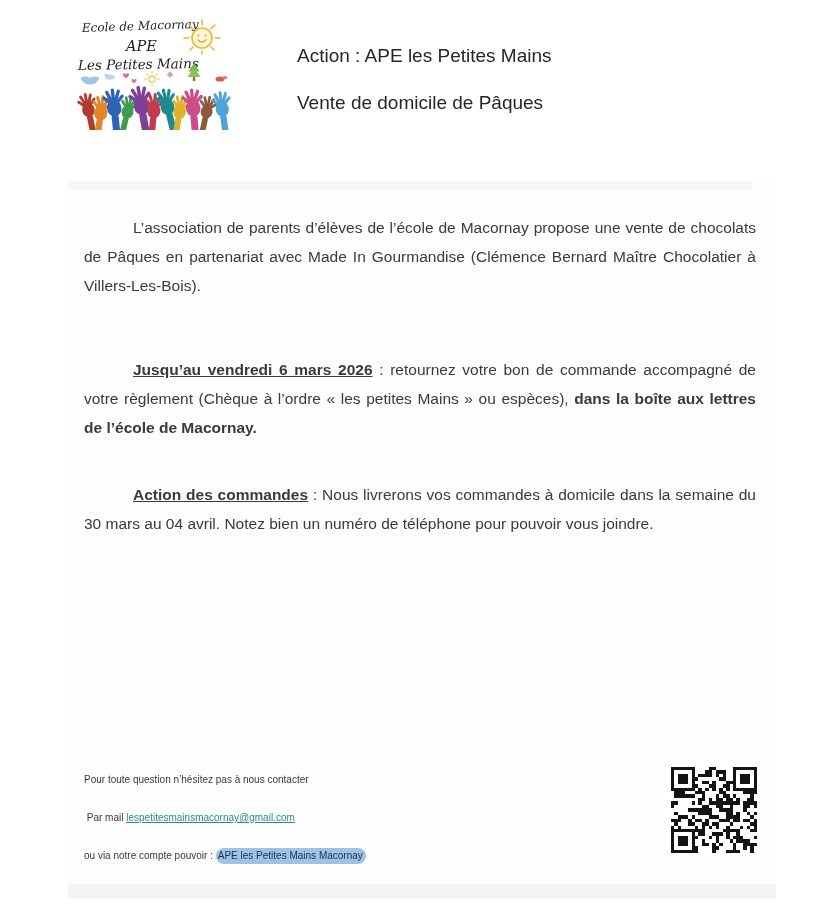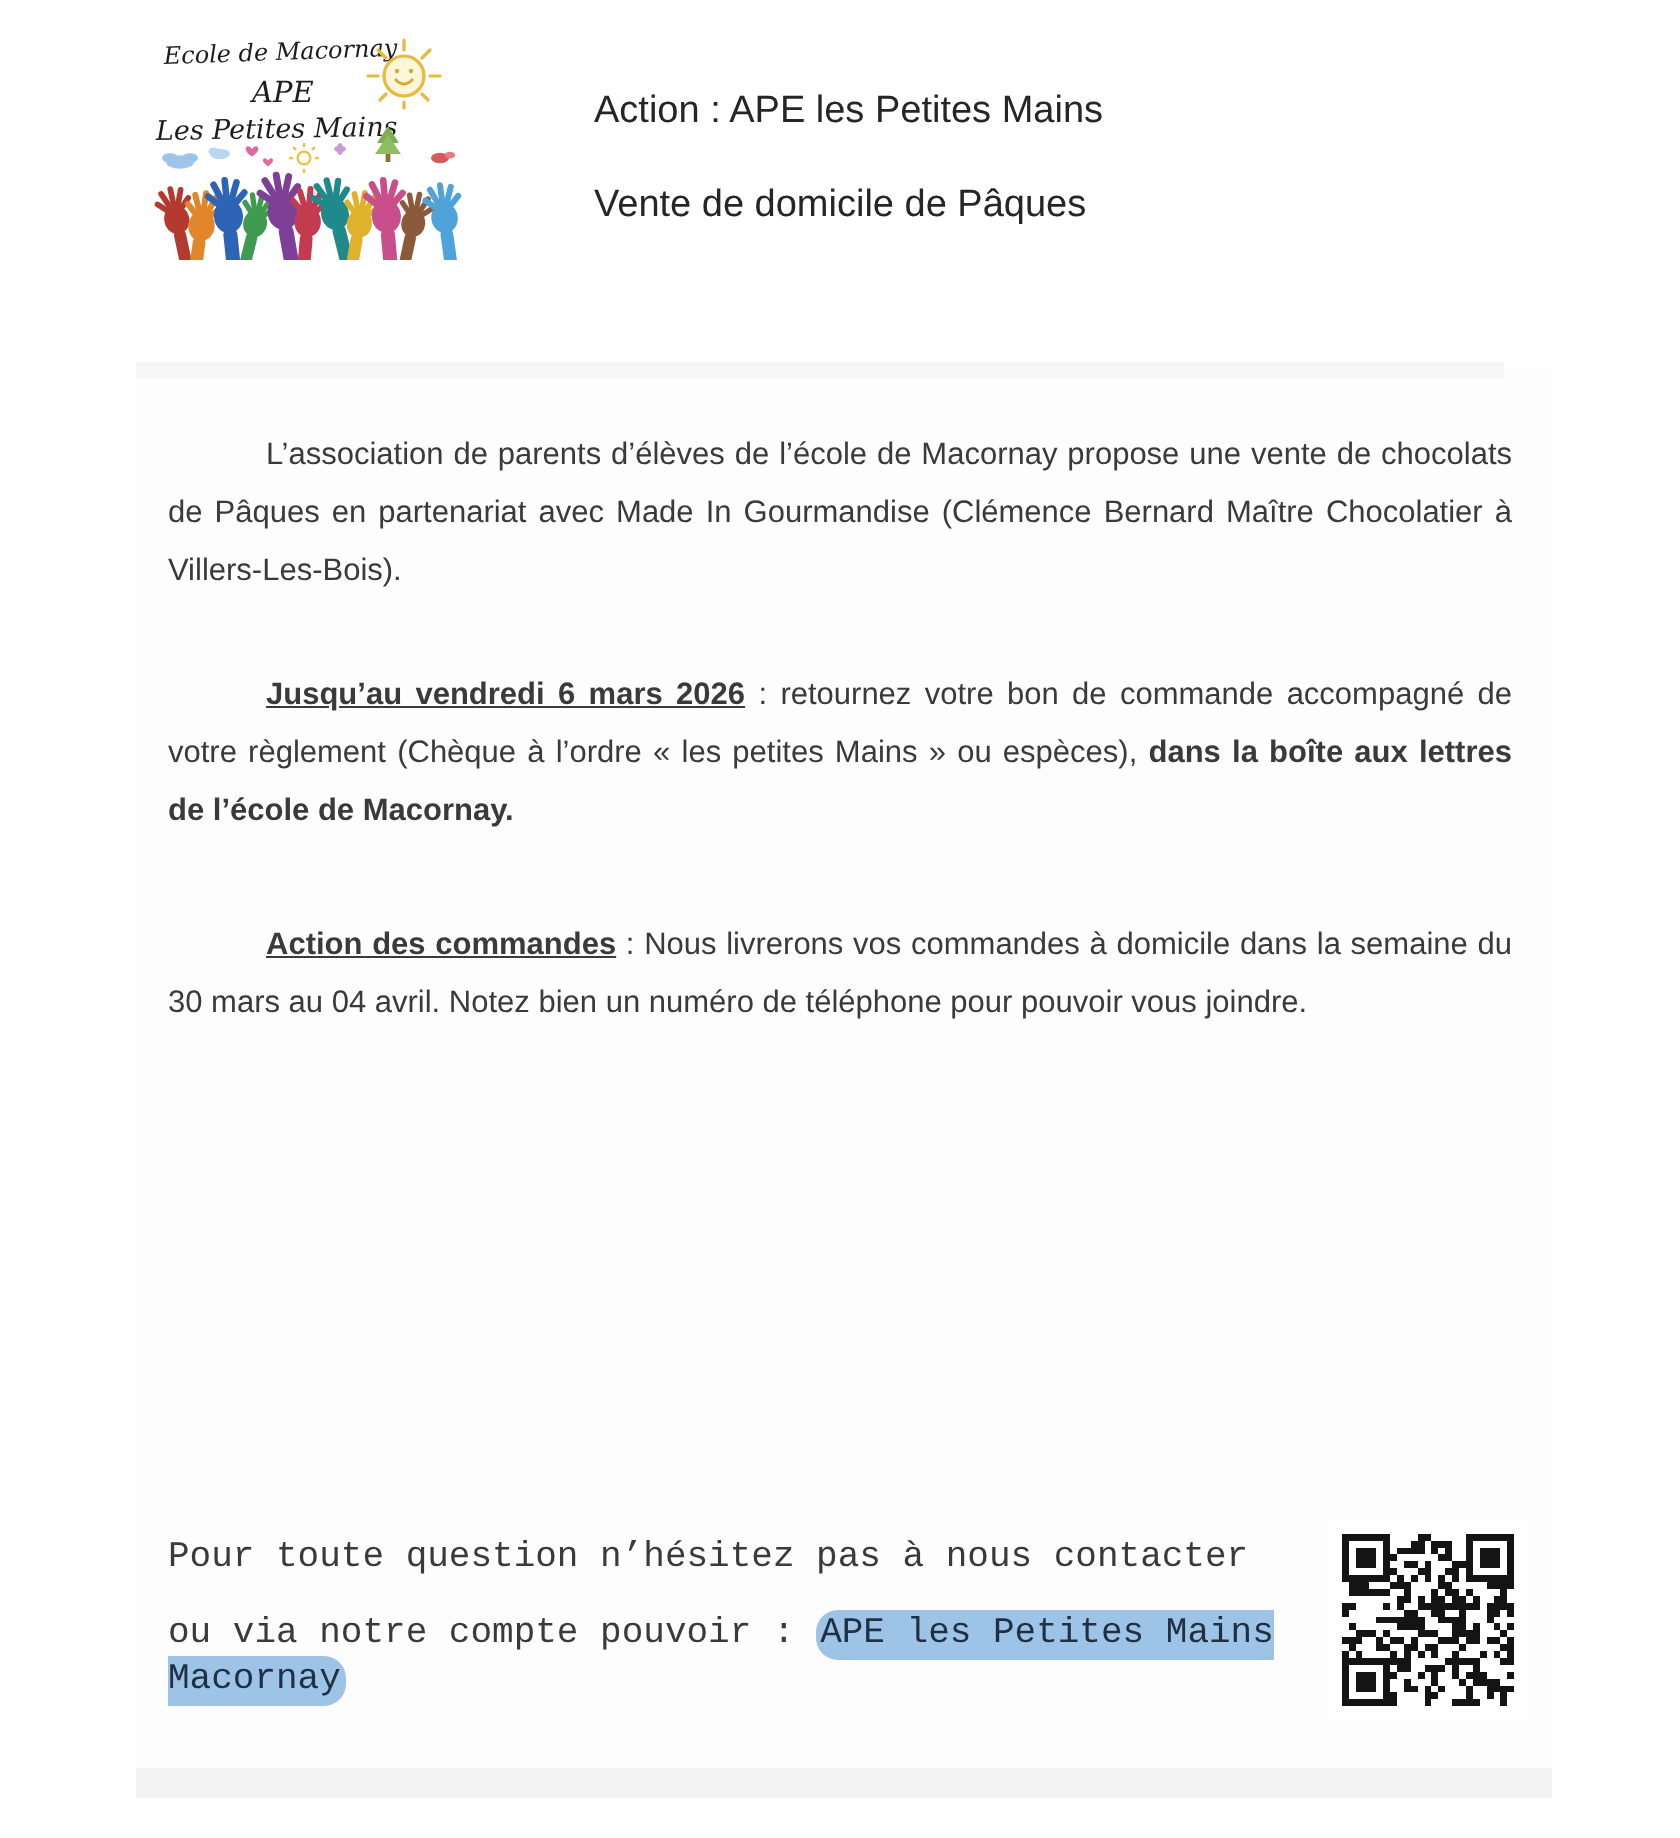--- a/index.html
+++ b/index.html
@@ -27,28 +27,28 @@
   .scan-band-top{position:absolute;left:68px;top:181px;width:684px;height:8px;background:#f7f7f7;}
   .scan-band-bottom{position:absolute;left:68px;top:884px;width:708px;height:15px;background:#f3f3f3;}
 
   
   .body-text{
     position:absolute;left:84px;top:213px;width:672px;
     font-size:15.5px;line-height:29px;color:var(--body-text,#3a3a3a);
     text-align:justify;
   }
   .para{margin:0;text-indent:49px;}
-  .para-1{margin-bottom:33px;}
+  .para-1{margin-bottom:55px;}
   .para-2{margin-bottom:32px;}
   .para-3{margin-bottom:38px;}
   b{font-weight:bold;}
   .u{text-decoration:underline;}
 
   
-  .contact{position:absolute;left:84px;top:768px;width:575px;font-size:18px;color:var(--body-text,#3a3a3a);font-family:Liberation Mono, monospace;}
+  .contact{position:absolute;left:84px;top:768px;width:575px;font-size:10px;color:var(--body-text,#3a3a3a);}
   .contact p{margin:0 0 15px 0;line-height:23px;}
   .mail{color:var(--accent-link,#31859C);text-decoration:underline;cursor:pointer;}
   .hl{background:var(--highlight-bg,#9DC3E6);color:var(--highlight-text,#1F3044);padding:2px 3px 3px 2px;border-radius:11px;}
 
   
   .qr{position:absolute;left:664px;top:760px;width:100px;height:100px;}
 </style>
 </head>
 <body>
 
@@ -152,20 +152,21 @@
     <p class="para para-1"><span>L’association de parents d’élèves de l’école de Macornay propose une vente de chocolats de Pâques en partenariat avec Made In Gourmandise (Clémence Bernard Maître Chocolatier à Villers-Les-Bois).</span></p>
 
 
     <p class="para para-3"><b class="u">Jusqu’au vendredi 6 mars 2026</b><span> : retournez votre bon de commande accompagné de votre règlement (Chèque à l’ordre « les petites Mains » ou espèces), </span><b>dans la boîte aux lettres de l’école de Macornay.</b></p>
 
     <p class="para para-4"><b class="u">Action des commandes</b><span> : Nous livrerons vos commandes à domicile dans la semaine du 30 mars au 04 avril. Notez bien un numéro de téléphone pour pouvoir vous joindre.</span></p>
   </div>
 
   <div class="contact">
     <p>Pour toute question n’hésitez pas à nous contacter</p>
+    <p><span>&nbsp;Par mail </span><a class="mail" href="#">lespetitesmainsmacornay@gmail.com</a></p>
     <p><span>ou via notre compte pouvoir : </span><span class="hl">APE les Petites Mains Macornay</span></p>
   </div>
 
   <svg class="qr" viewBox="0 0 29 29" shape-rendering="crispEdges">
     <rect width="29" height="29" fill="#ffffff"></rect>
     <g id="qr-cells" fill="#141414">
         <rect x="2" y="2" width="1" height="1"></rect>
         <rect x="3" y="2" width="1" height="1"></rect>
         <rect x="4" y="2" width="1" height="1"></rect>
         <rect x="5" y="2" width="1" height="1"></rect>

